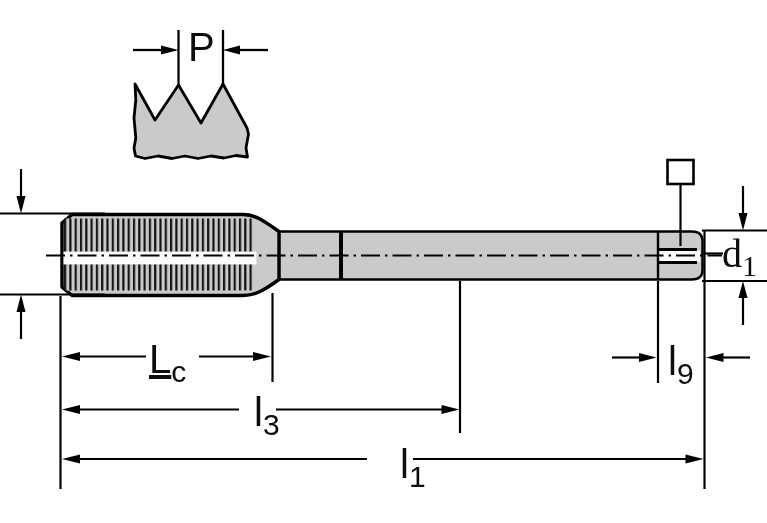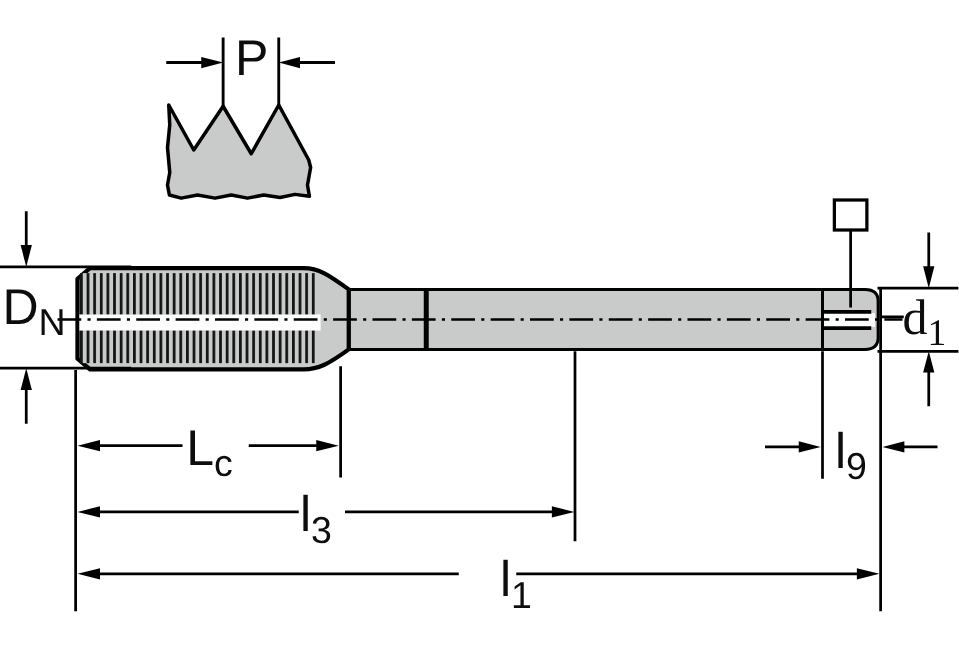--- a/index.html
+++ b/index.html
@@ -122,25 +122,24 @@
     <g stroke="#000" stroke-width="2.2">
       <line x1="612" y1="357.5" x2="641" y2="357.5"></line>
       <line x1="750" y1="357.5" x2="721" y2="357.5"></line>
     </g>
     <polygon points="656.5,357.5 639,353 639,362" fill="#000"></polygon>
     <polygon points="706,357.5 723.5,353 723.5,362" fill="#000"></polygon>
   </svg>
 
   <div class="dimlabel" style="left:188px;top:27px;"><span>P</span><span class="sub"></span></div>
 
-  <div class="dimlabel" style="left:2px;top:226px;"><span>D</span><span class="sub">N</span></div>
 
-  <div class="dimlabel" style="left:149px;top:339px;"><span>L</span><span class="sub">c</span></div>
+  <div class="dimlabel" style="left:149px;top:339px;text-decoration:underline;"><span>L</span><span class="sub">c</span></div>
 
-  <div class="dimlabel" style="left:240px;top:392px;"><span>l</span><span class="sub">3</span></div>
+  <div class="dimlabel" style="left:254px;top:392px;"><span>l</span><span class="sub">3</span></div>
 
   <div class="dimlabel" style="left:400px;top:444px;"><span>l</span><span class="sub">1</span></div>
 
   <div class="dimlabel" style="left:668px;top:341px;"><span>l</span><span class="sub">9</span></div>
 
   <div class="dimlabel" style="left:722px;top:234px;font-family:Liberation Serif, serif;"><span>d</span><span class="sub">1</span></div>
 
 </div>
 
 </body></html>

